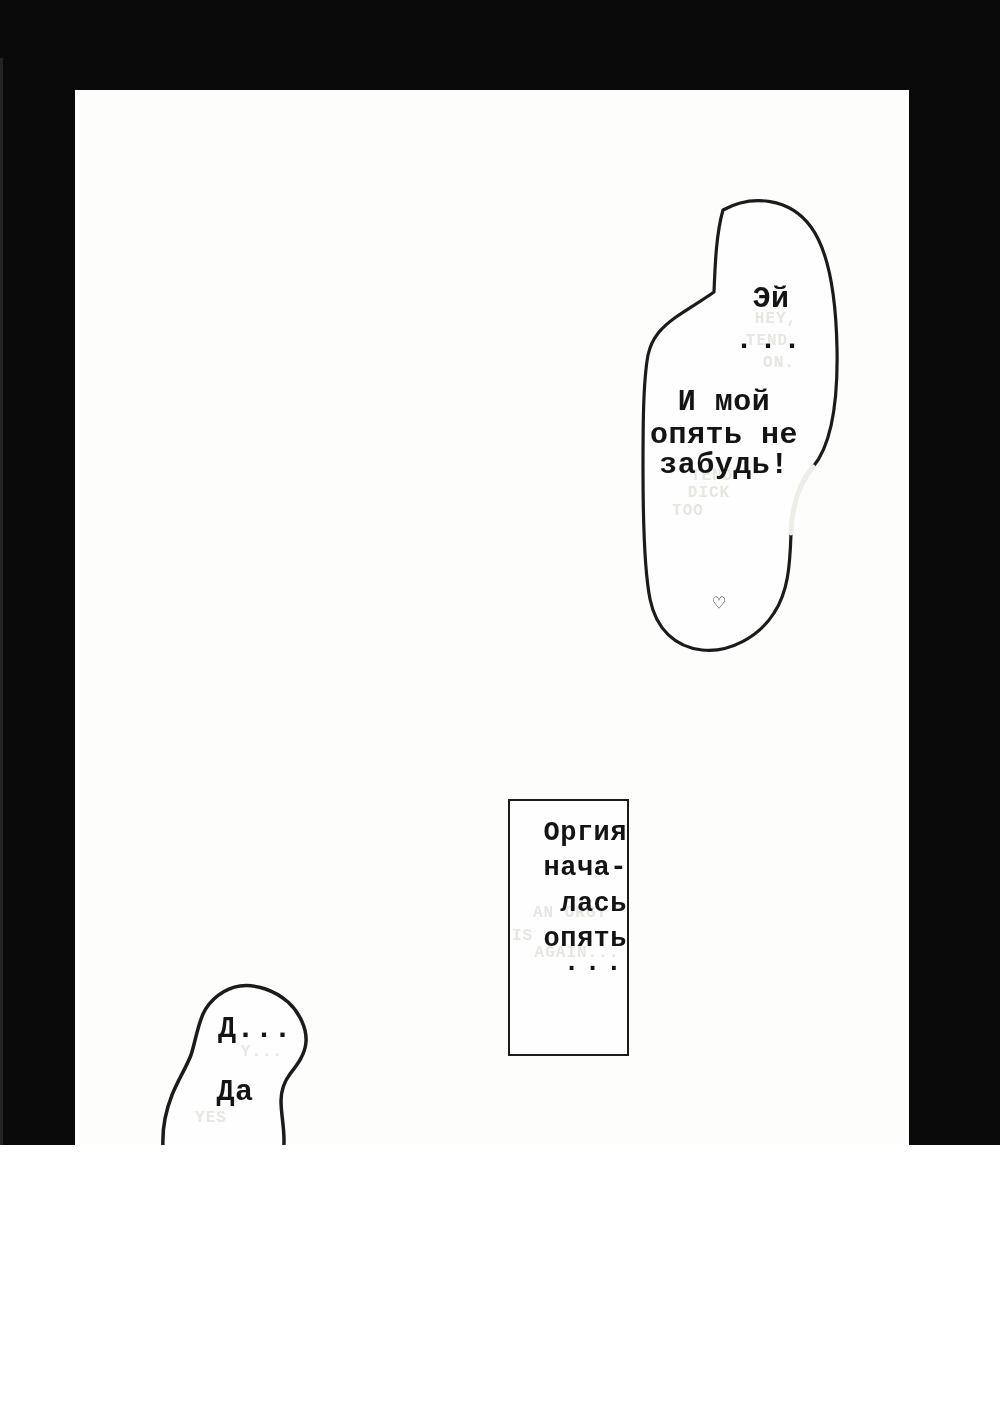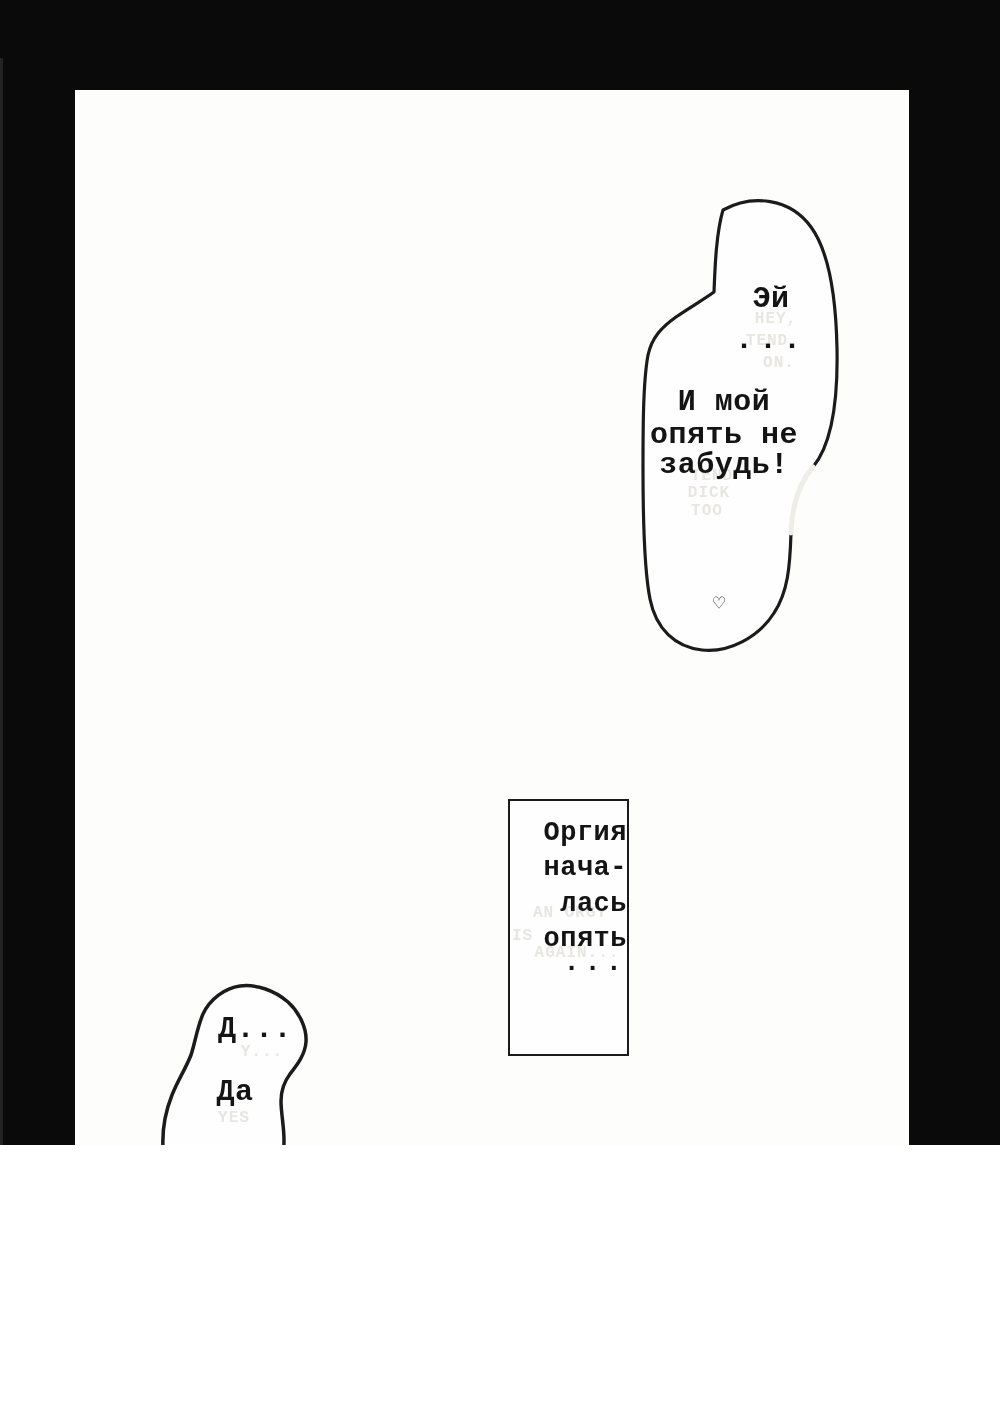--- a/index.html
+++ b/index.html
@@ -78,21 +78,21 @@
       C 75 76, 76 42, 83 18
       Z"></path>
     <path class="faint-seg" d="M 173 275 C 159 291, 152 314, 151 341"></path>
   </svg>
 
   <span class="ghost" style="left:776px;top:311px">HEY,</span>
   <span class="ghost" style="left:767px;top:333px">TEND</span>
   <span class="ghost" style="left:779px;top:355px">ON.</span>
   <span class="ghost" style="left:712px;top:468px">TEND</span>
   <span class="ghost" style="left:709px;top:485px">DICK</span>
-  <span class="ghost" style="left:707px;top:503px">TOO</span>
+  <span class="ghost" style="left:688px;top:503px">TOO</span>
 
   <span class="ink" style="left:771px;top:284px">Эй</span>
   <span class="ink dots" style="left:771px;top:325px">...</span>
   <span class="ink" style="left:724px;top:387px">И мой</span>
   <span class="ink" style="left:724px;top:420px">опять не</span>
   <span class="ink" style="left:724px;top:450px">забудь!</span>
   <span class="heart" style="left:719px;top:595px">♡</span>
 
   <div class="caption-box">
     <span class="ghost" style="left:60px;top:104px">AN ORGY</span>
@@ -119,19 +119,19 @@
       C 52 245, 34 236, 24 220
       C 15 206, 9 188, 8 168
       C 7 148, 11 130, 17 115
       C 23 100, 31 88, 36 75
       C 40 63, 42 48, 48 34
       C 55 19, 70 8, 85 6
       Z"></path>
   </svg>
 
   <span class="ghost" style="left:262px;top:1044px">Y...</span>
-  <span class="ghost" style="left:234px;top:1110px">YES</span>
+  <span class="ghost" style="left:211px;top:1110px">YES</span>
 
   <span class="ink" style="left:255px;top:1014px">Д...</span>
   <span class="ink" style="left:235px;top:1077px">Да</span>
   <span class="heart" style="left:221px;top:1181px">♡</span>
 
 </div>
 
 </body></html>

